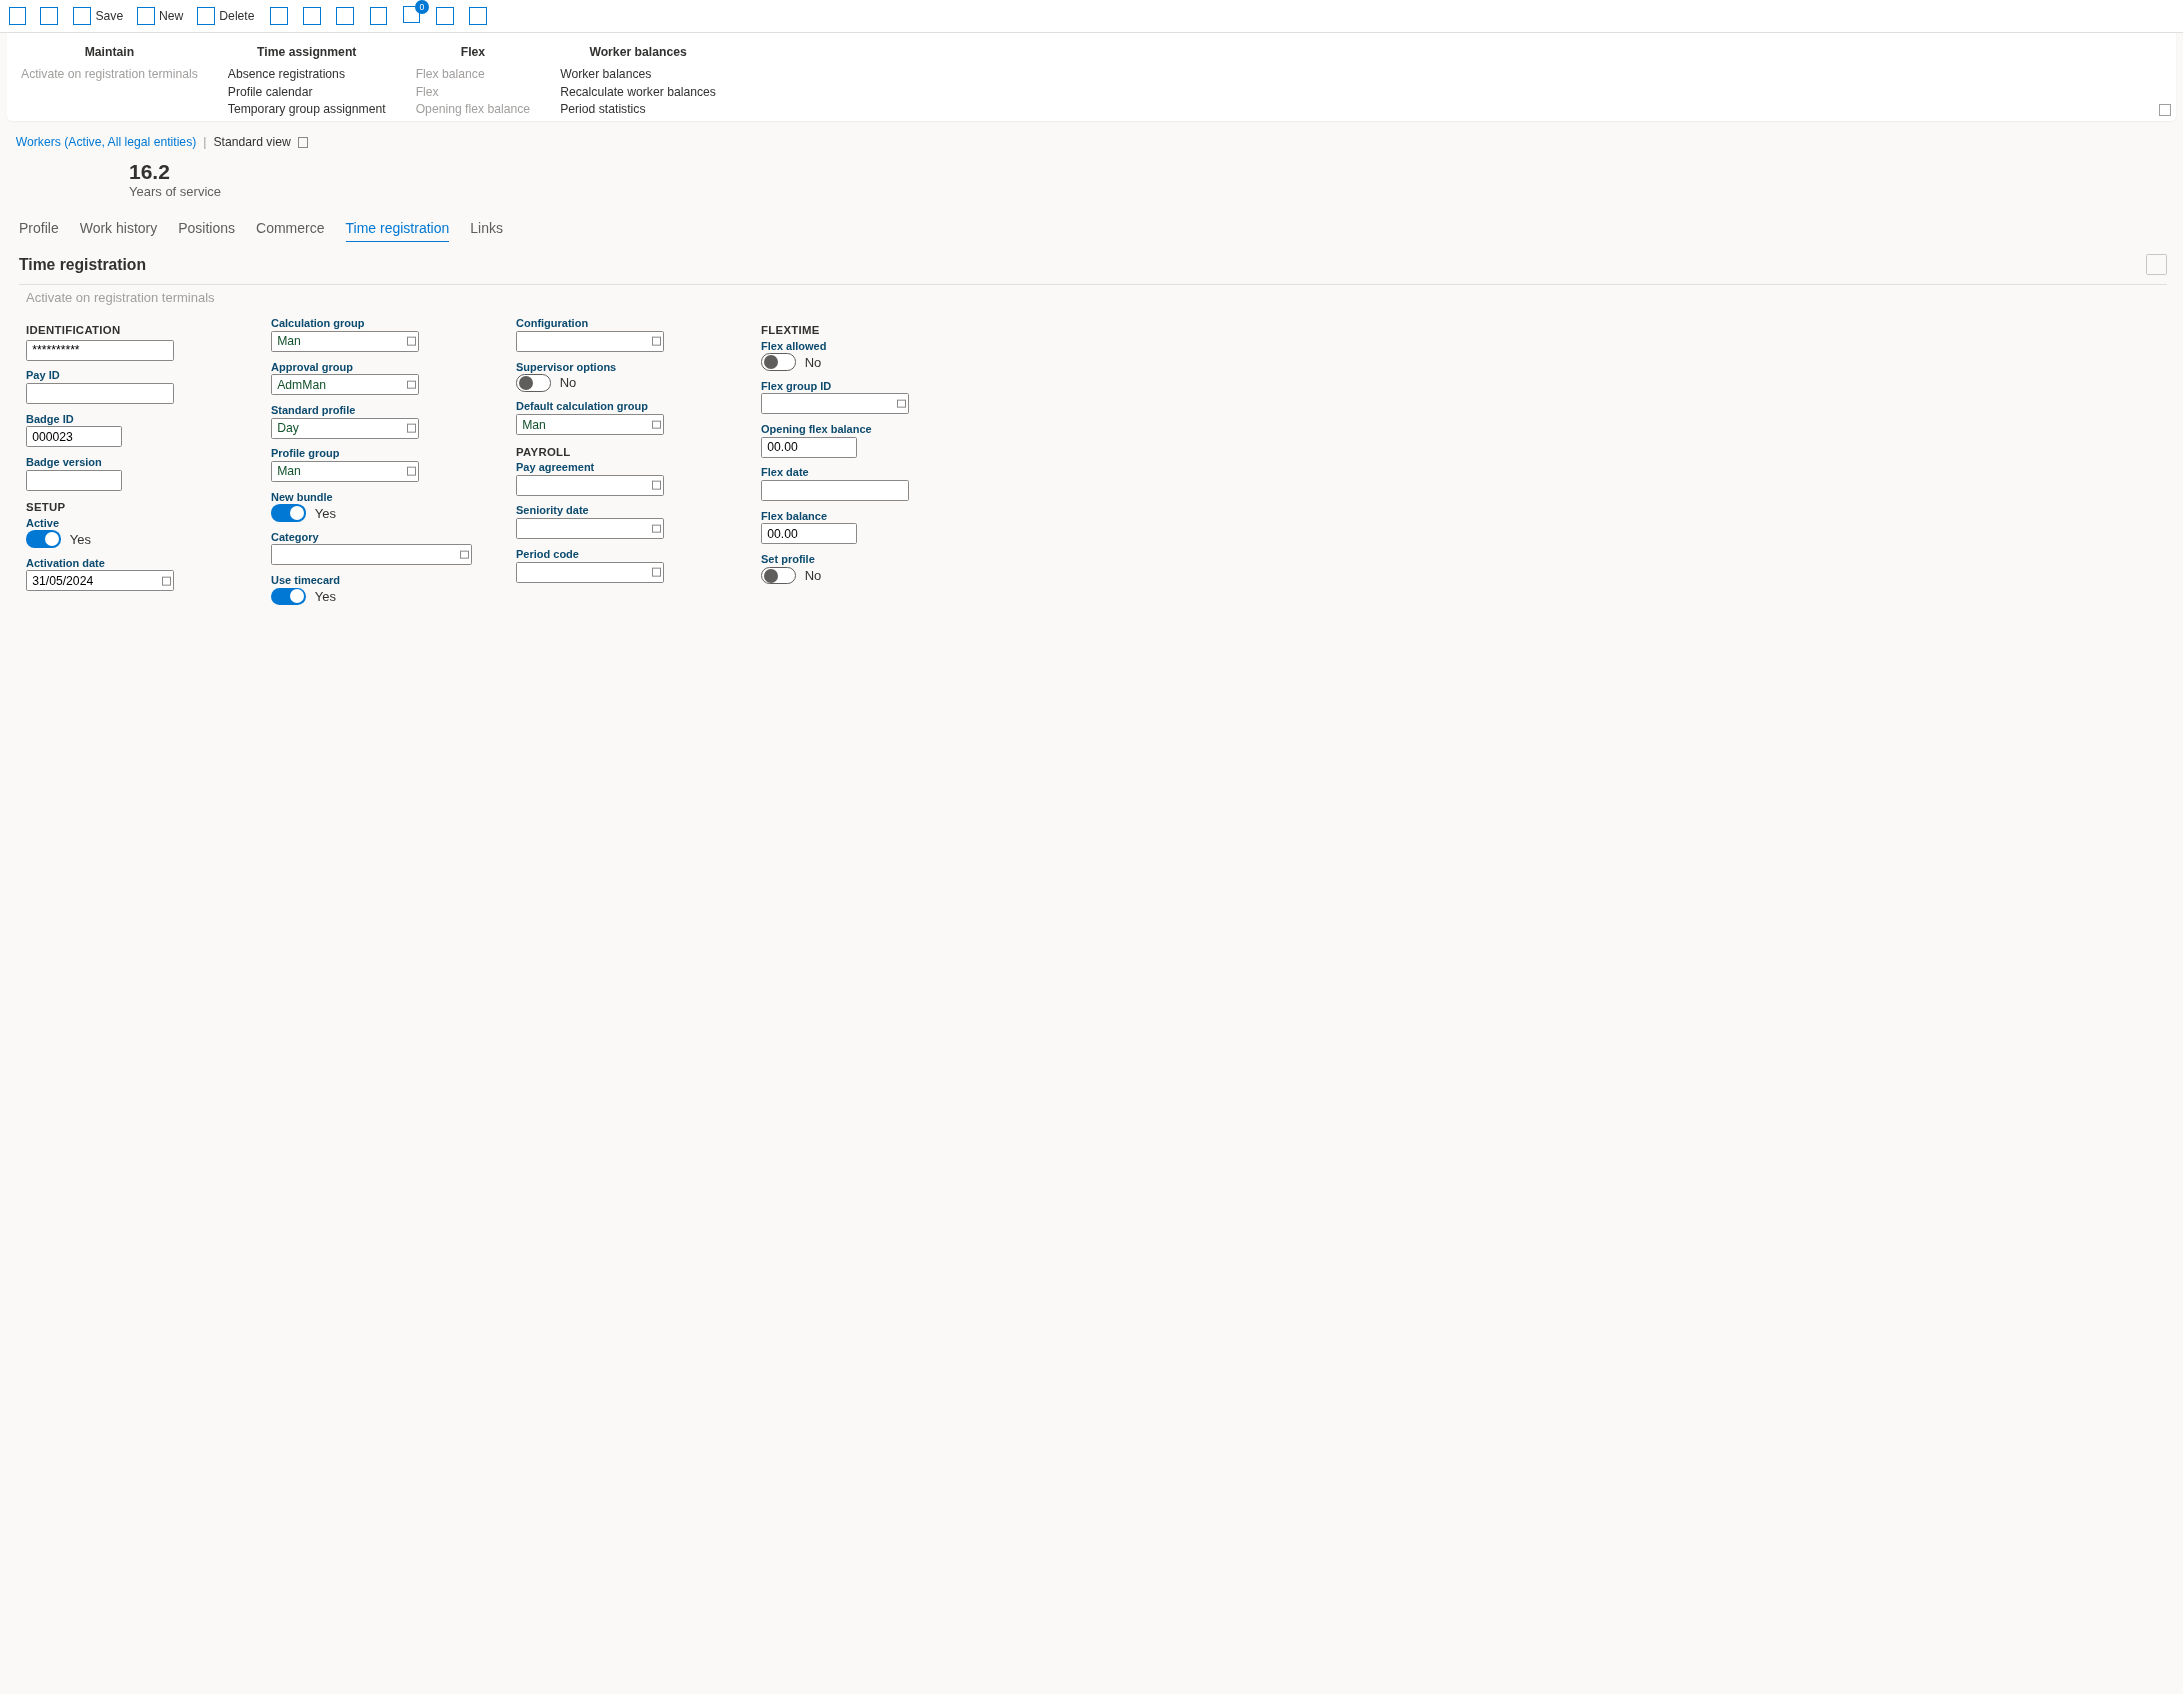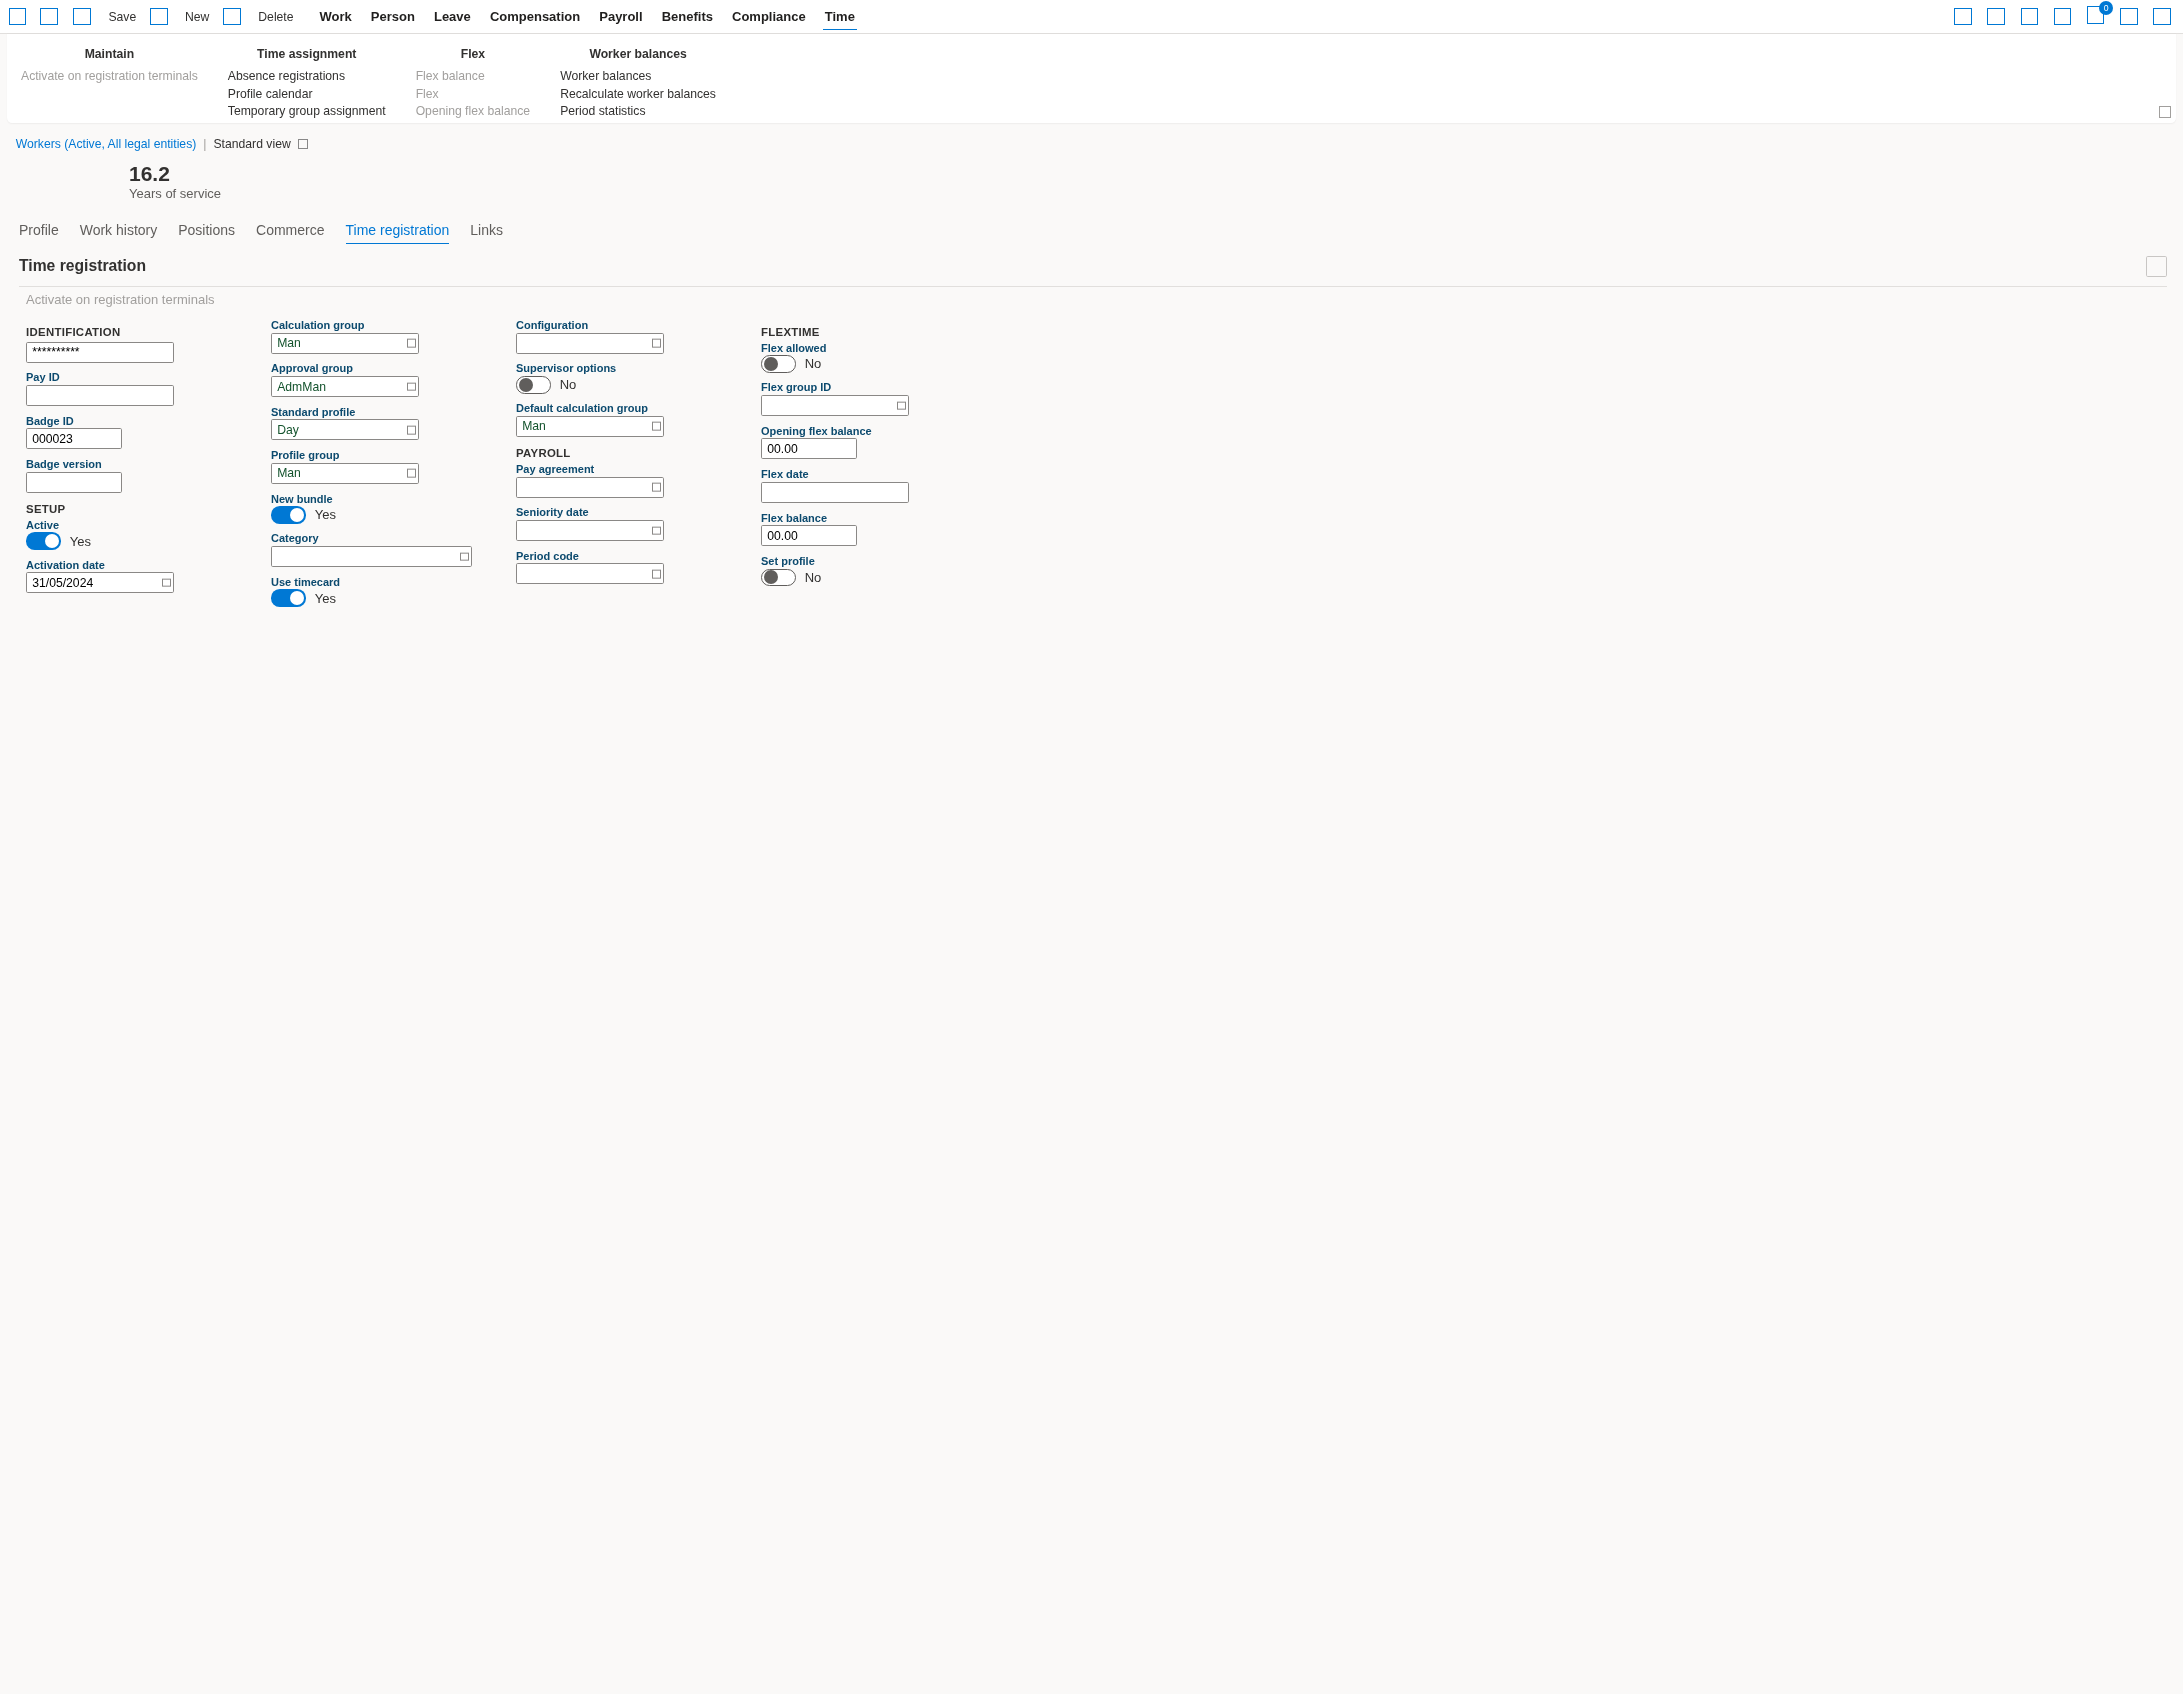--- a/index.html
+++ b/index.html
@@ -32,21 +32,21 @@
   }
   .action-group {
     display: flex;
     align-items: center;
     gap: 10.5px;
     margin-right: 8.7px;
   }
   .action-btn {
     display: flex;
     align-items: center;
-    gap: 14px;
+    gap: 1px;
     cursor: pointer;
     padding: 3.5px 1.7px;
   }
   .nav-tabs {
     display: flex;
     gap: 15.7px;
     margin-left: 8.7px;
     flex: 1;
   }
   .nav-tab {
@@ -158,30 +158,20 @@
       </span>
     <span class="action-btn">
         <span class="ph"></span>
         <span>New</span>
       </span>
     <span class="action-btn">
         <span class="ph"></span>
         <span>Delete</span>
       </span>
   </div>
-  <div class="nav-tabs" id="nav-tabs">
-      <span class="nav-tab">Work</span>
-      <span class="nav-tab">Person</span>
-      <span class="nav-tab">Leave</span>
-      <span class="nav-tab">Compensation</span>
-      <span class="nav-tab">Payroll</span>
-      <span class="nav-tab">Benefits</span>
-      <span class="nav-tab">Compliance</span>
-      <span class="nav-tab active">Time</span>
-    </div>
   <div class="right-icons">
     <span class="ph"></span>
     <span class="ph"></span>
     <span class="ph"></span>
     <span class="ph"></span>
     <span class="notif"><span class="ph"></span><span class="notif-badge">0</span></span>
     <span class="ph"></span>
     <span class="ph"></span>
   </div>
 </div>

